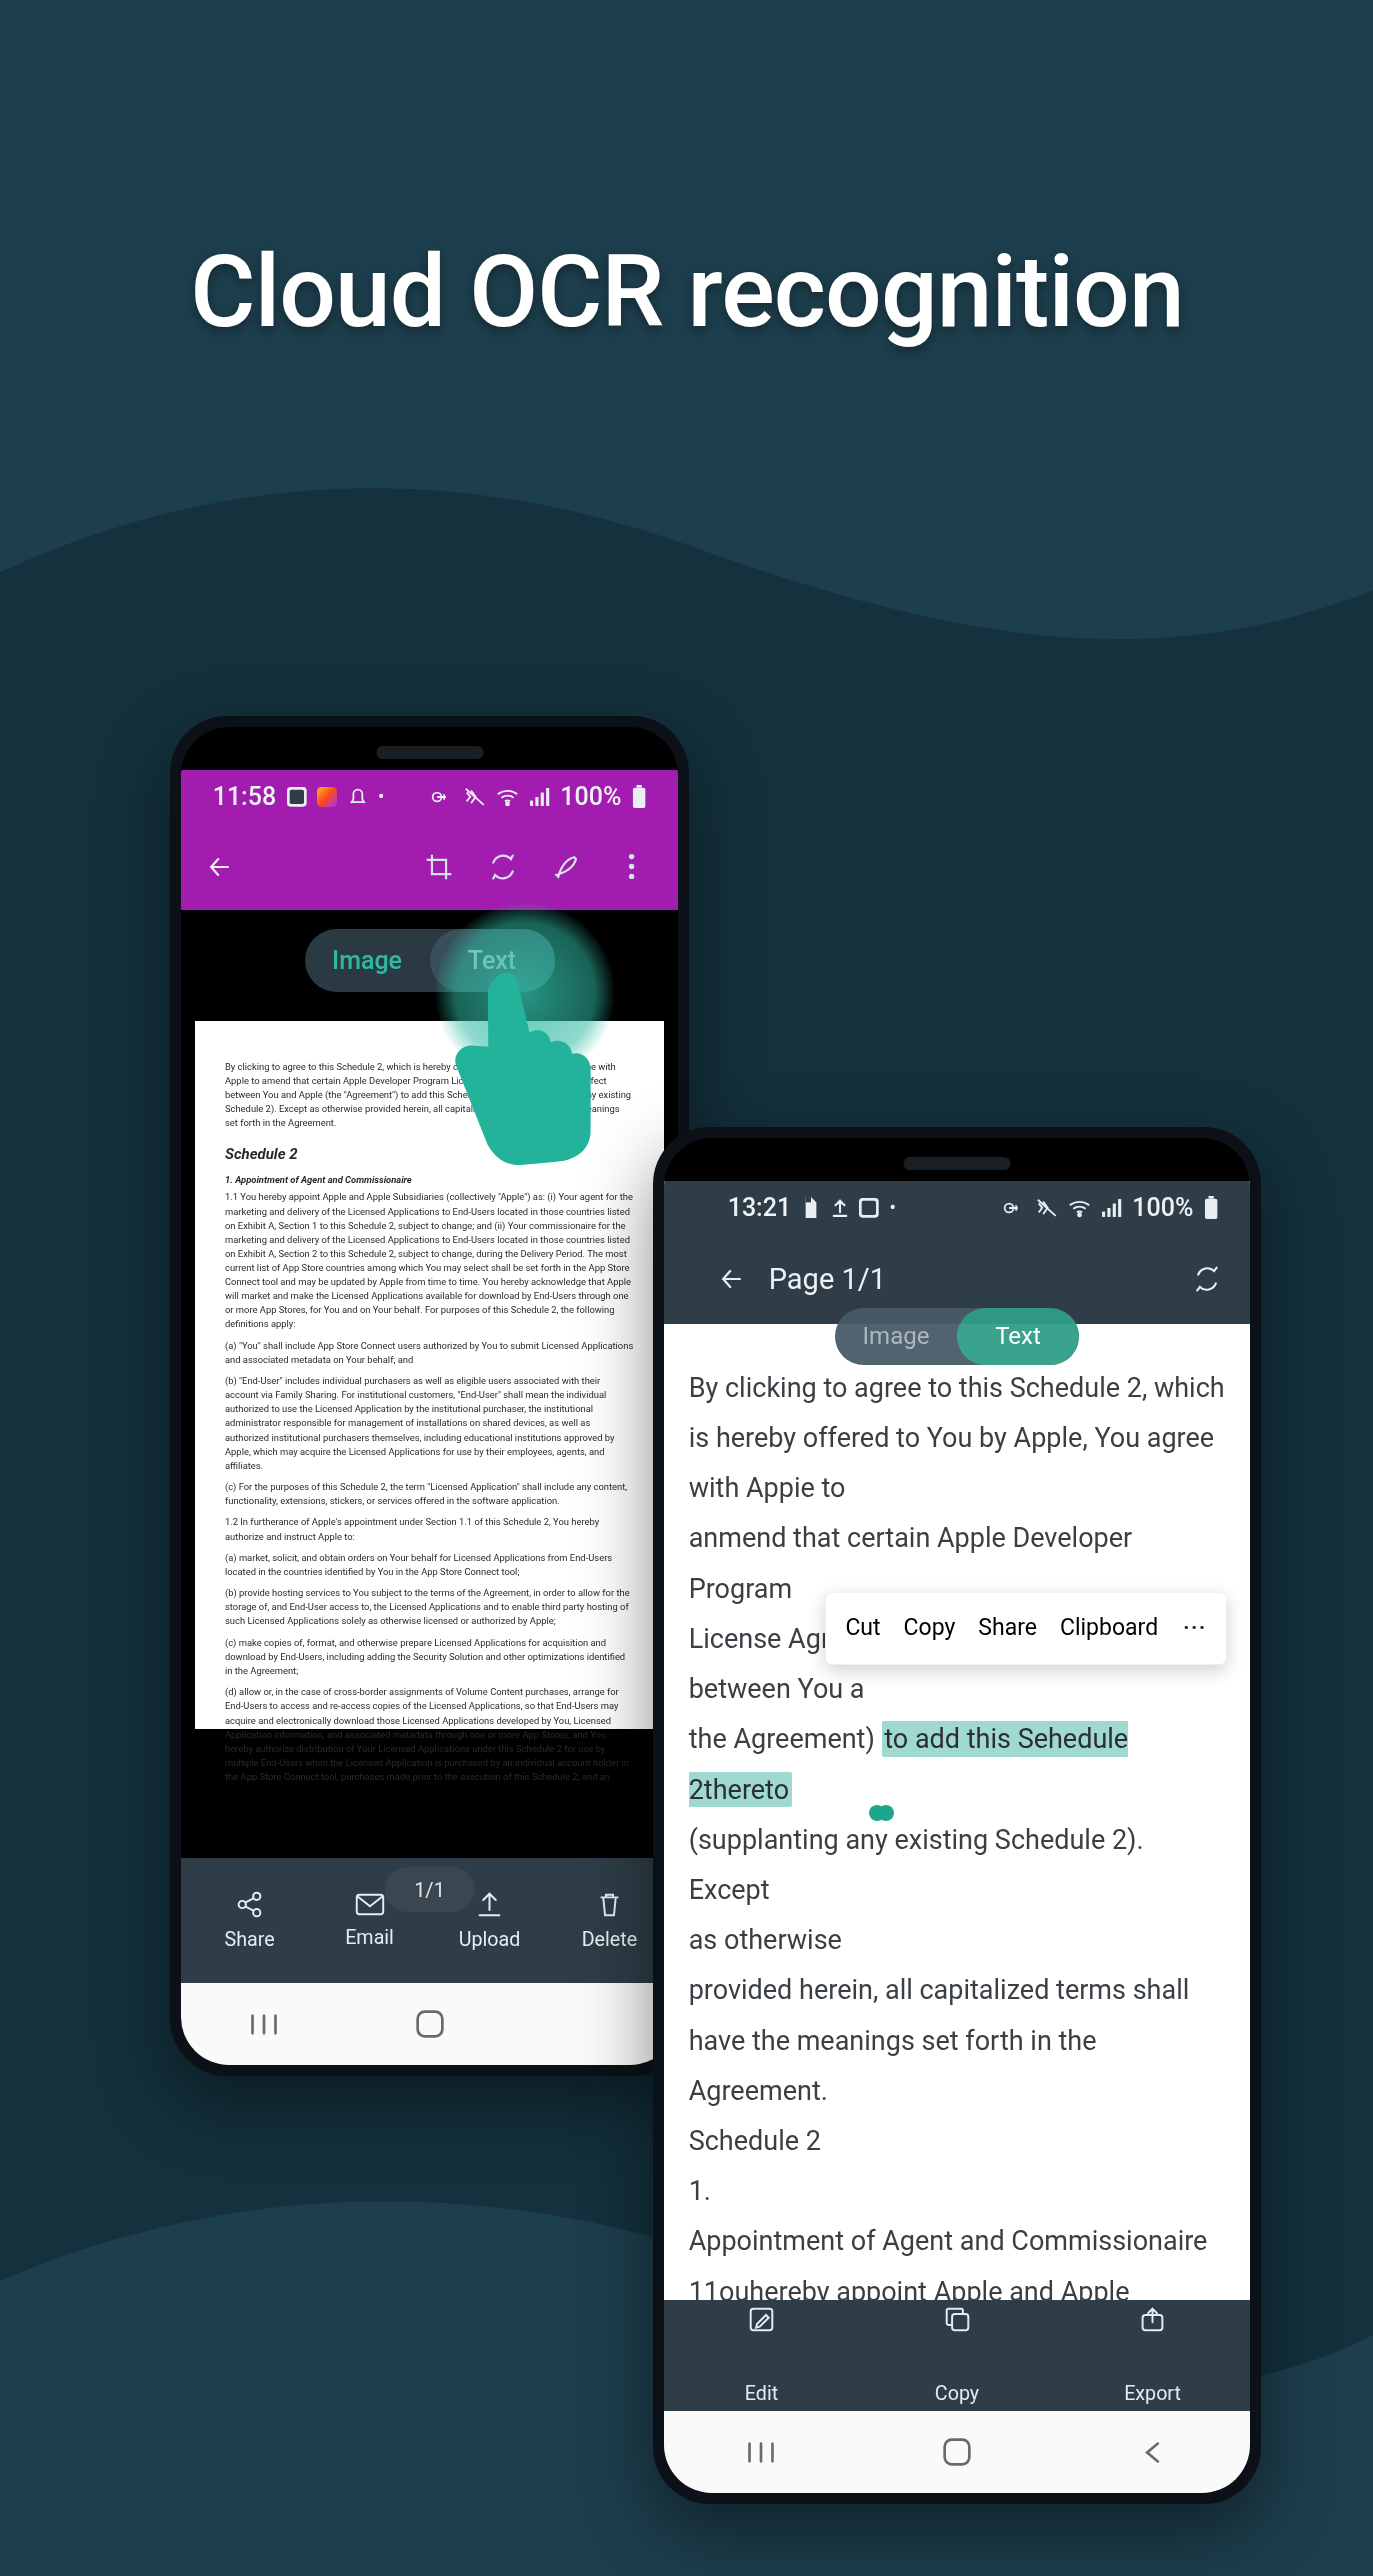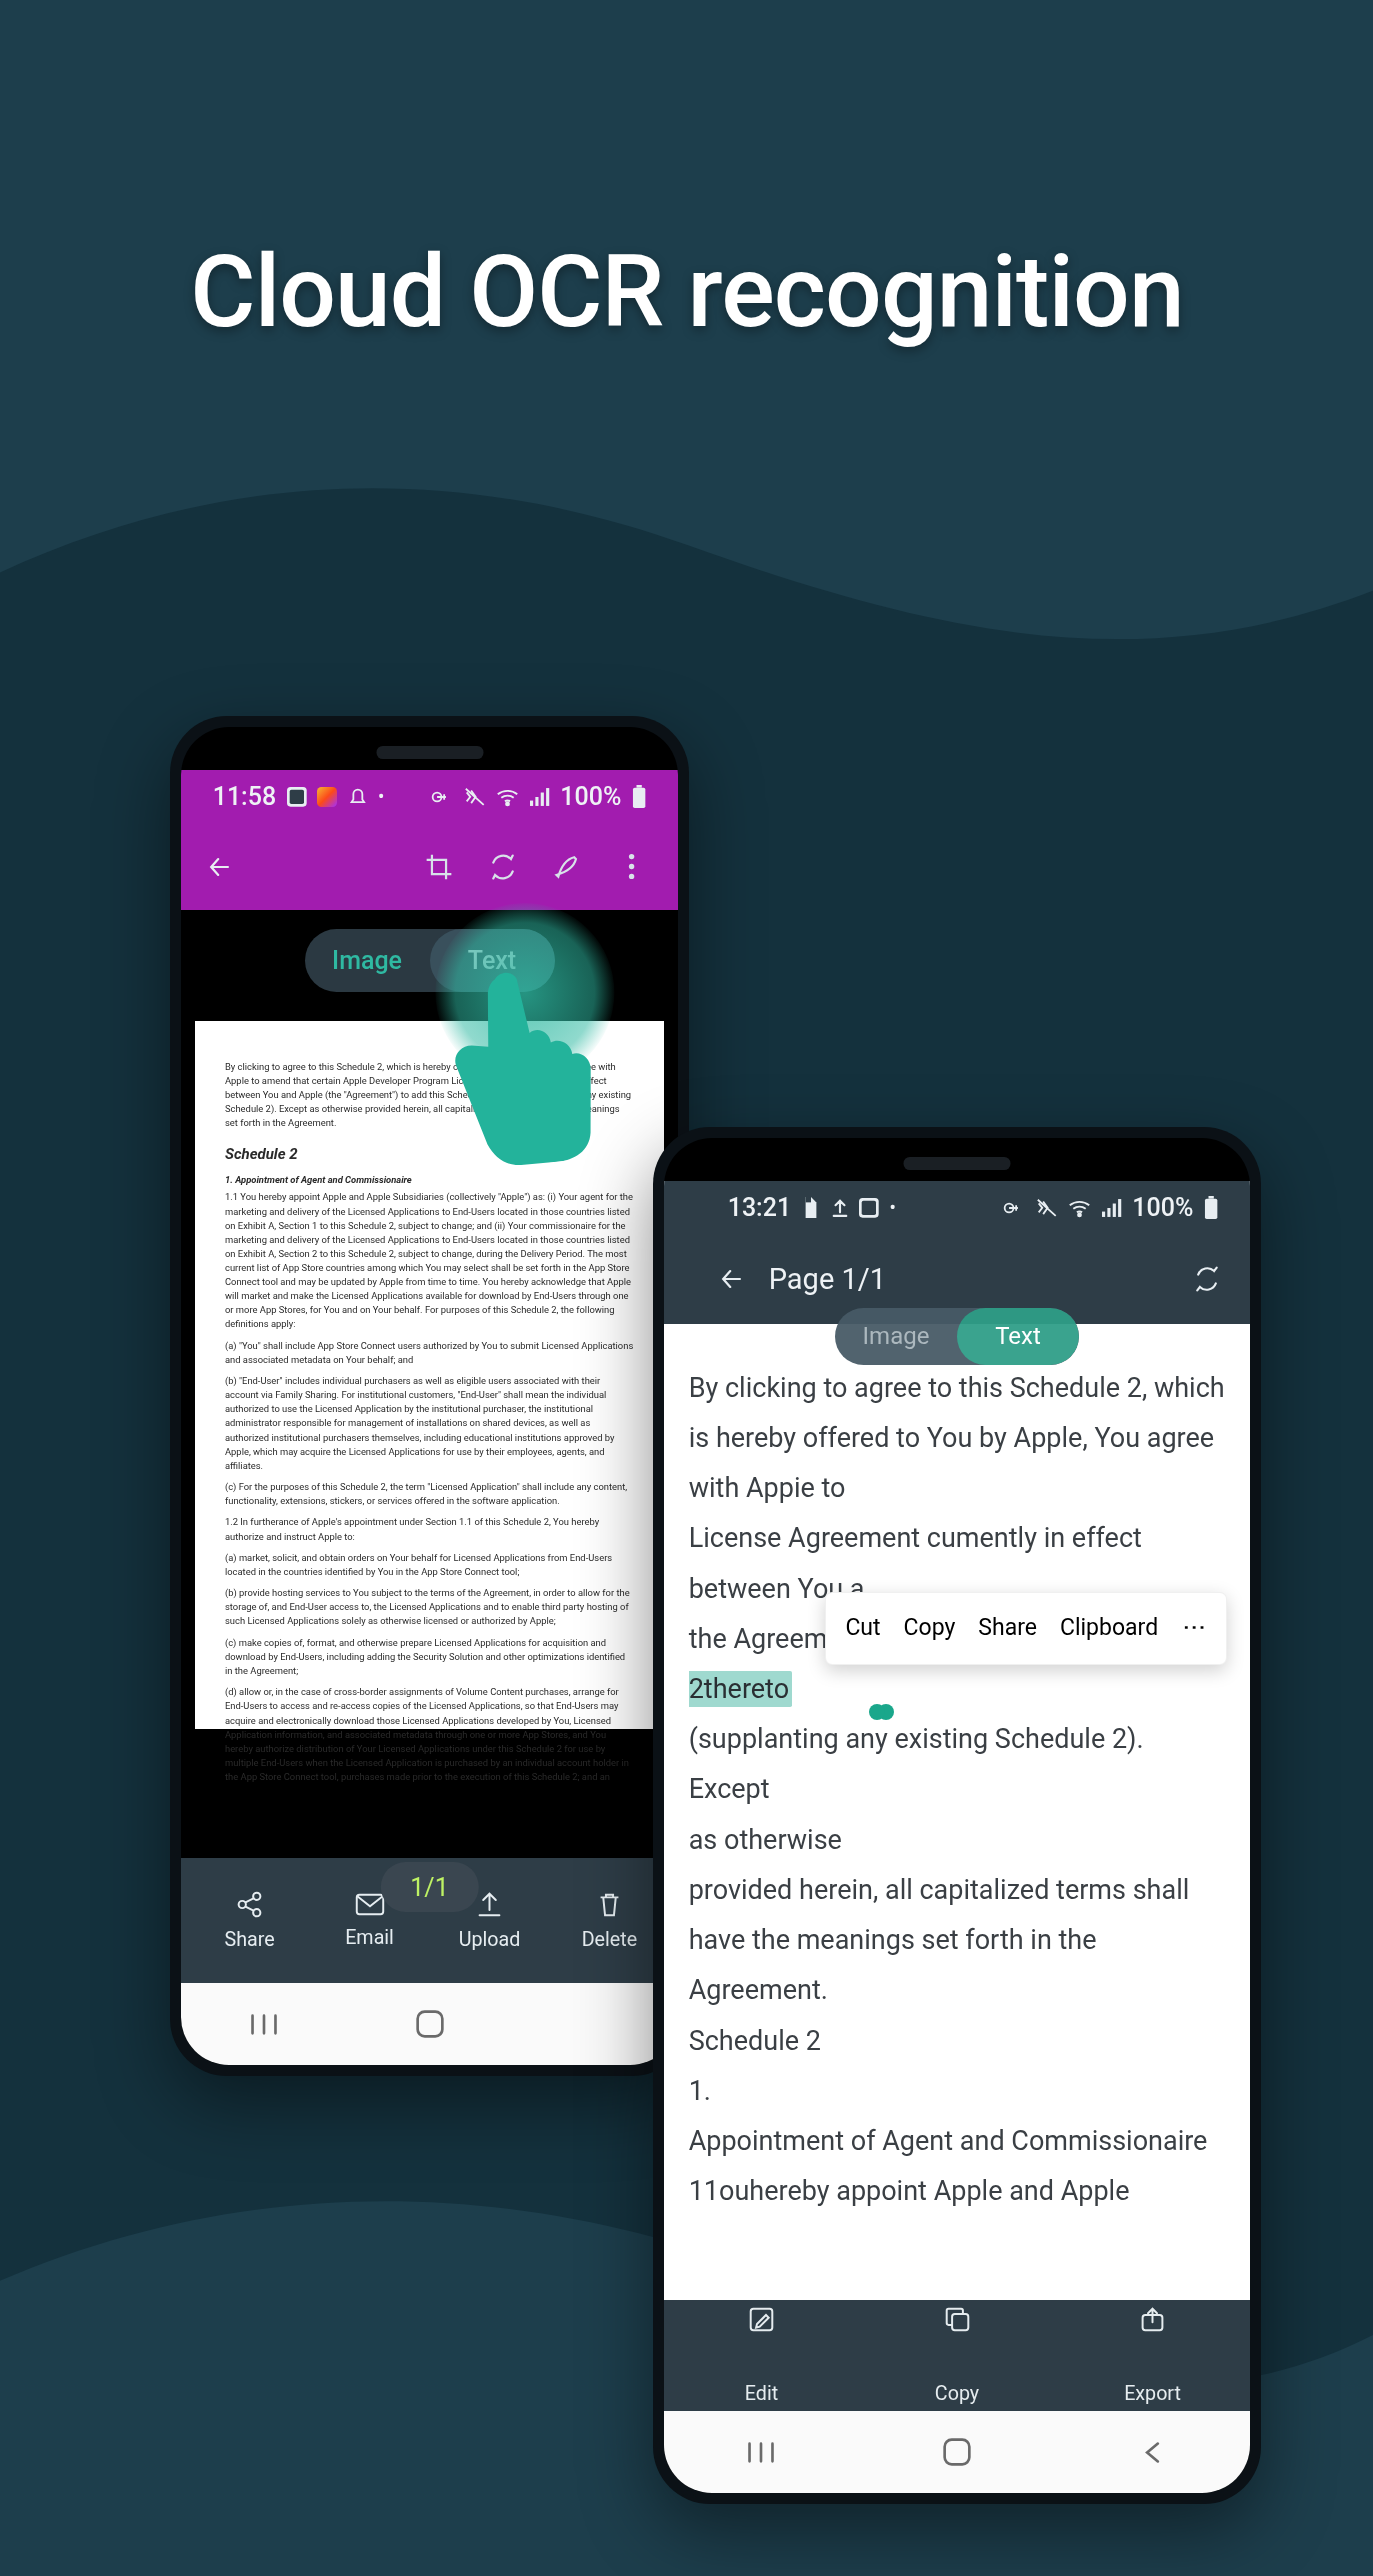--- a/index.html
+++ b/index.html
@@ -115,21 +115,21 @@
     padding:39px 30px 18px;
     font-size:9.4px; line-height:1.5;
   }
   .paper .intro { margin-bottom:12.5px; }
   .paper h4 { font-size:15px; font-weight:700; margin:5.4px 0 7.2px; font-style:italic;}
   .paper .sect { font-size:9.4px; font-weight:700; font-style:italic; margin:7.2px 0 3.6px;}
   .paper p { margin-bottom:7.2px; }
 
   .pager {
     position:absolute; bottom:-54px; left:50%; transform:translateX(-50%);
-    background:#3a4650; color:#bef264; font-size:25px;
+    background:#3a4650; color:#e5e5e5; font-size:20px;
     padding:10.7px 30px; border-radius:27px;
   }
   .doc-foot { position:relative; height:75px; }
 
   .action-bar {
     height:125px; background:#2e3d47; display:flex; align-items:center; justify-content:space-around;
     padding:0 9px;
   }
   .action-bar .act { flex:1; display:flex;flex-direction:column;align-items:center;gap:9px; color:#e6edf1; }
   .action-bar .act .lbl { font-size:19.7px; }
@@ -454,20 +454,21 @@
         <div class="seg2">
           <div class="btn img">Image</div>
           <div class="btn txt">Text</div>
         </div>
       </div>
 
       <div class="ocr-body">
         <div>By clicking to agree to this Schedule 2, which</div>
         <div>is hereby offered to You by Apple, You agree</div>
         <div>with Appie to</div>
+        <div>anmend that certain Apple Developer Program</div>
         <div>License Agreement cumently in effect</div>
         <div>between You a</div>
         <div><span>the Agreement) </span><span class="hl"><span class="sel-handle a"></span><span>to add this Sehedule 2thereto</span><span class="sel-handle b"></span></span></div>
         <div>(supplanting any existing Schedule 2). Except</div>
         <div>as otherwise</div>
         <div>provided herein, all capitalized terms shall</div>
         <div>have the meanings set forth in the Agreement.</div>
         <div>Schedule 2</div>
         <div>1.</div>
         <div>Appointment of Agent and Commissionaire</div>

